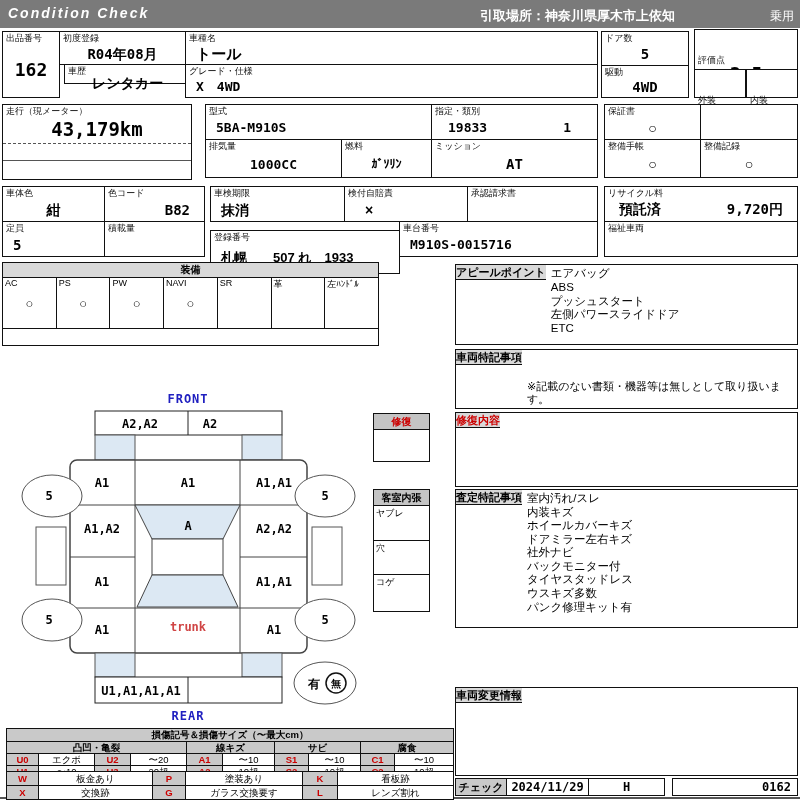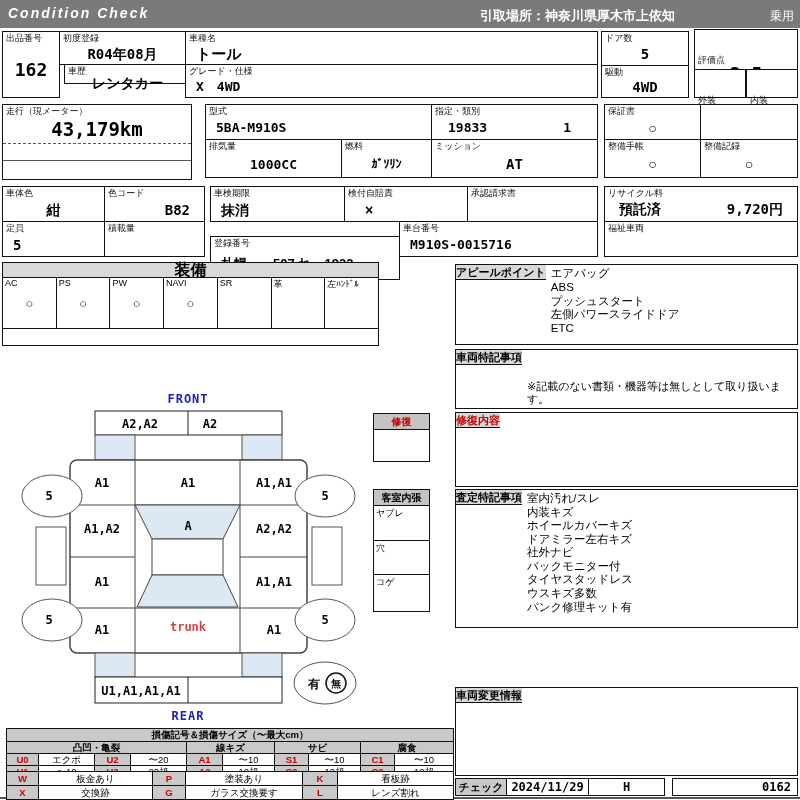--- a/index.html
+++ b/index.html
@@ -19,21 +19,21 @@
         font-family:"DejaVu Sans Mono","Liberation Mono",monospace;font-weight:bold;font-size:14px;line-height:1;}
   .fval.left{justify-content:flex-start;padding-left:10px;}
   .fval.big{font-size:18px;}
   .fval.jp{font-family:"Liberation Sans","DejaVu Sans",sans-serif;}
   .dash{border-top:1px dashed #555;margin:0;}
   .solid{border-top:1px solid #555;}
   
   table{border-collapse:collapse;}
   .eqt{position:absolute;left:2px;top:262px;width:377px;table-layout:fixed;}
   .eqt td{border:1px solid #111;padding:0;vertical-align:top;background:#fff;}
-  .eqt .eqtitle{background:#d9d9d9;text-align:center;font-size:16px;font-weight:bold;height:14px;line-height:14px;}
+  .eqt .eqtitle{background:#d9d9d9;text-align:center;font-size:10px;font-weight:bold;height:14px;line-height:14px;}
   .eqt .eqlab{font-size:9px;padding:0 2px;display:block;}
   .eqt .eqmark{display:block;text-align:center;font-size:13px;font-weight:bold;margin-top:8px;}
   .eqt .eqcell{height:50px;}
   .eqt .eqempty{height:16px;}
   
   .panel{position:absolute;left:455px;width:343px;border:1px solid #111;background:#fff;box-sizing:border-box;display:flex;flex-direction:row;}
   .ph{background:#d9d9d9;border-bottom:1px solid #111;text-align:center;font-size:11px;font-weight:bold;line-height:14px;height:14px;}
   .ph.red{color:#c00;}
   .pb{flex:1;padding:2px 5px;font-size:11.5px;line-height:1.2;}
   .pb .line{white-space:nowrap;}
@@ -175,21 +175,21 @@
     <div class="fval jp left">抹消</div>
   </div>
   <div class="fbox" style="left:344px;top:186px;width:124px;height:36px">
     <span class="flabel">検付自賠責</span>
     <div class="fval jp left" style="padding-left:20px">×</div>
   </div>
   <div class="fbox" style="left:467px;top:186px;width:131px;height:36px">
     <span class="flabel">承認請求書</span>
     <div class="fval"></div>
   </div>
-  <div class="fbox" style="left:210px;top:236px;width:190px;height:44px">
+  <div class="fbox" style="left:210px;top:230px;width:190px;height:44px">
     <span class="flabel">登録番号</span>
     <div class="fval jp left" style="font-size:13px;font-weight:bold">札幌　　507 れ　1933</div>
   </div>
   <div class="fbox" style="left:399px;top:221px;width:199px;height:36px">
     <span class="flabel">車台番号</span>
     <div class="fval left" style="font-size:13px">M910S-0015716</div>
   </div>
   <div class="fbox" style="left:604px;top:186px;width:194px;height:36px">
     <span class="flabel">リサイクル料</span>
     <div style="flex:1;display:flex;align-items:center;font-weight:bold;font-size:14px">

